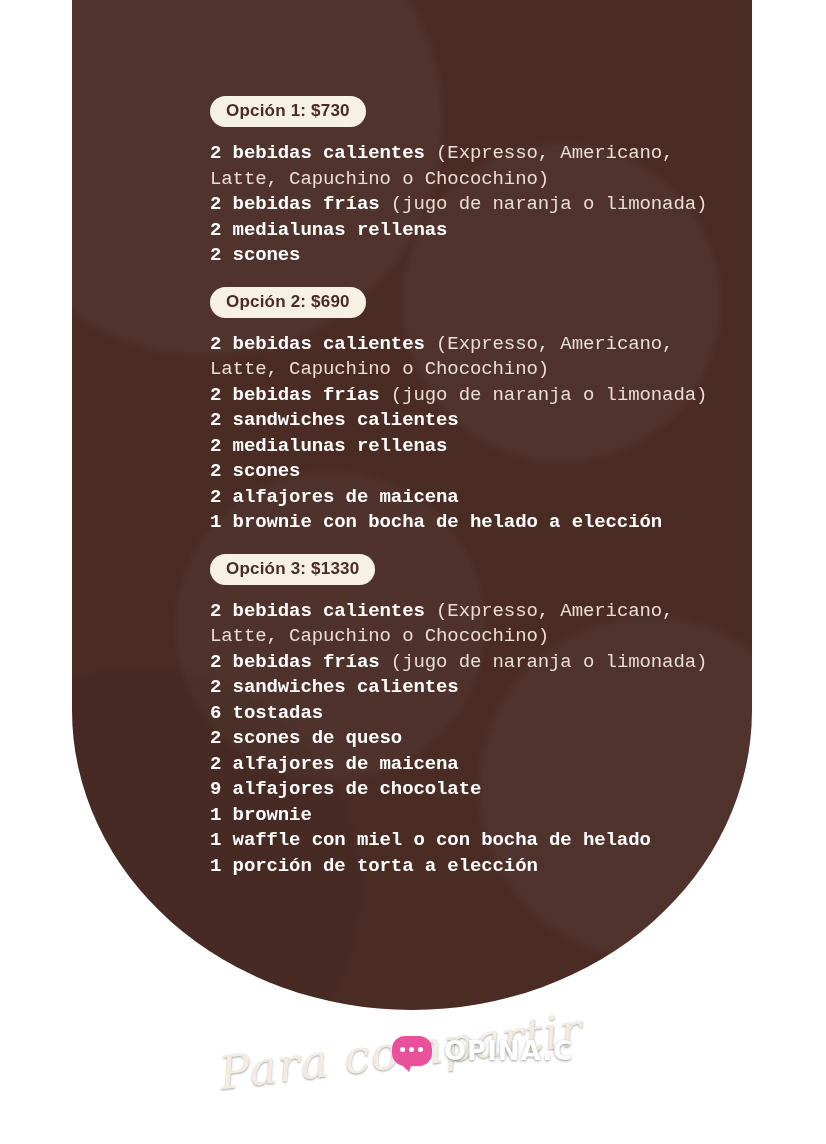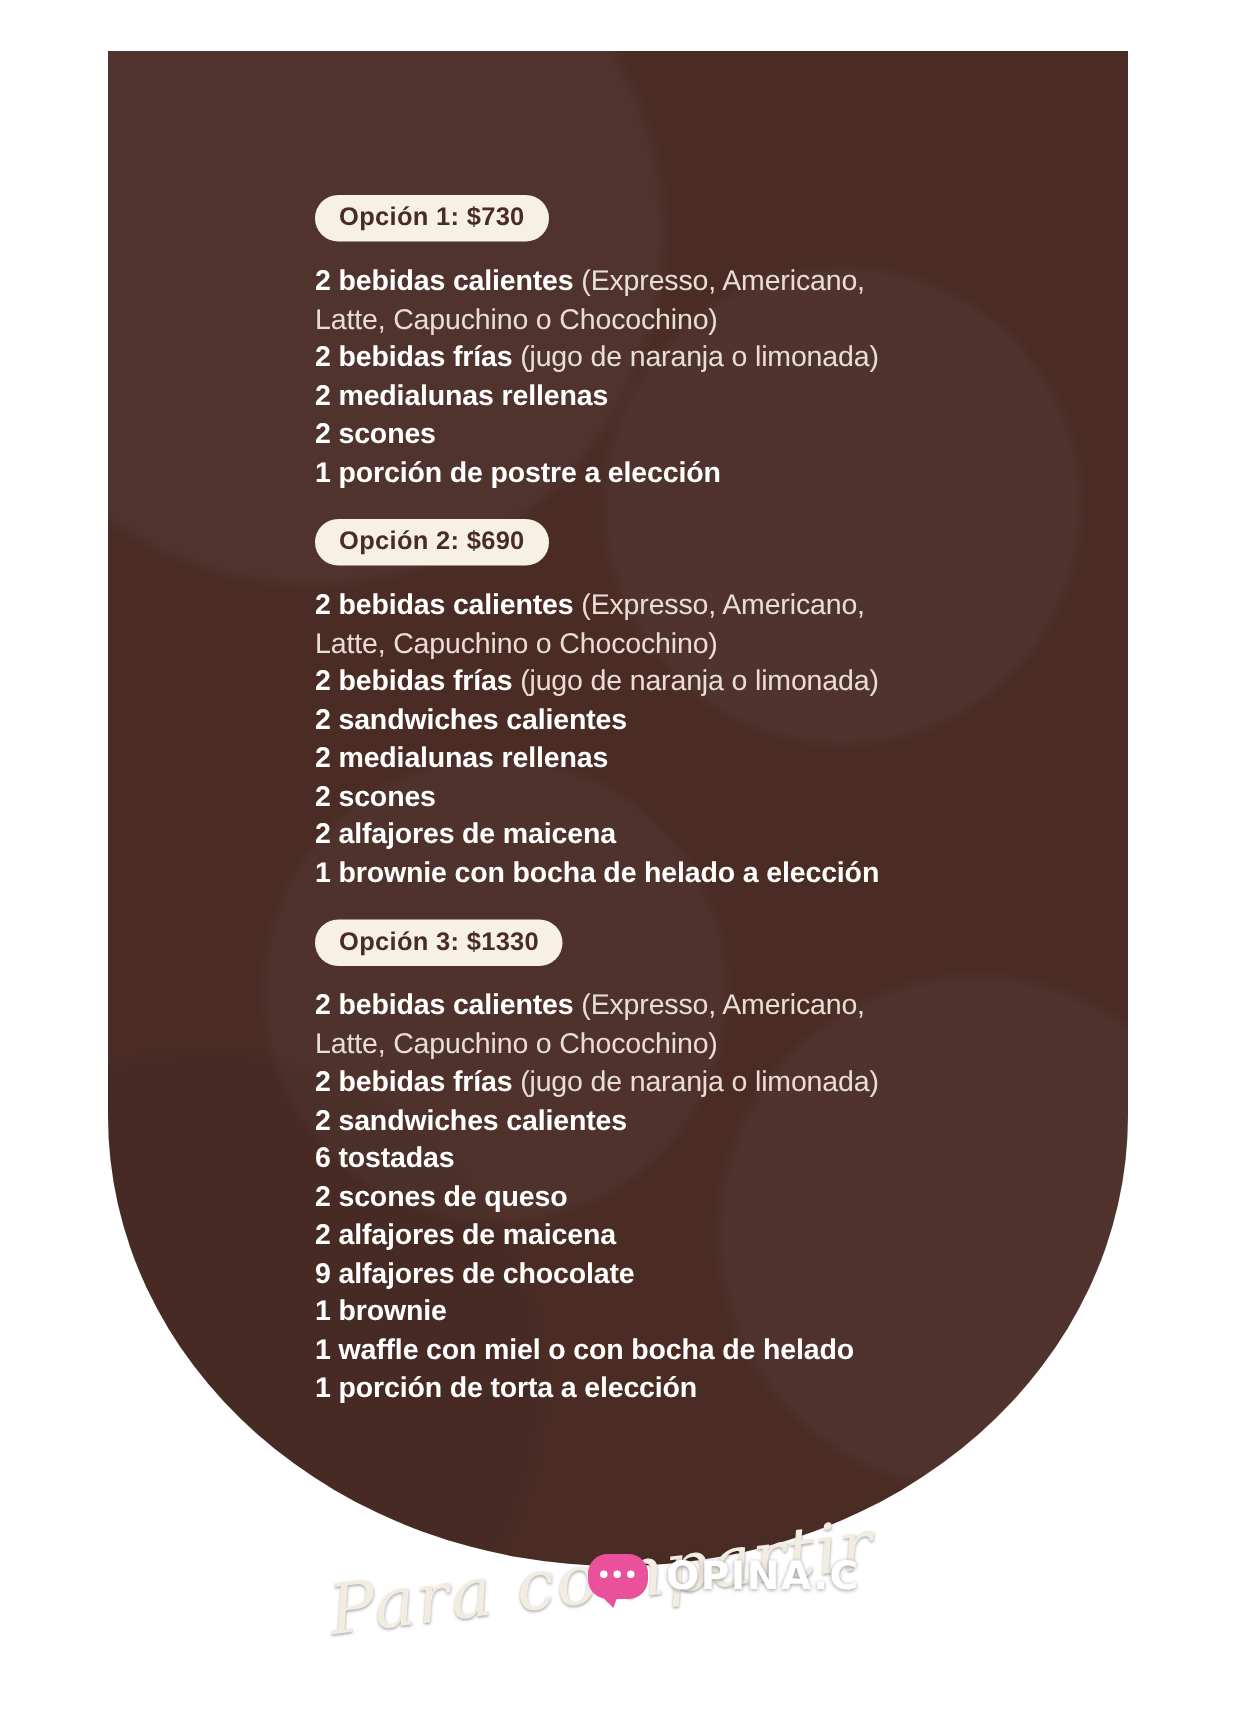--- a/index.html
+++ b/index.html
@@ -25,21 +25,20 @@
     height: 1010px;
     background: #4a2c25;
     background-image:
       radial-gradient(circle at 20% 12%, rgba(255,255,255,0.035) 0 22%, rgba(0,0,0,0) 23%),
       radial-gradient(circle at 72% 30%, rgba(255,255,255,0.03) 0 18%, rgba(0,0,0,0) 19%),
       radial-gradient(circle at 38% 62%, rgba(255,255,255,0.028) 0 20%, rgba(0,0,0,0) 21%),
       radial-gradient(circle at 85% 78%, rgba(255,255,255,0.03) 0 17%, rgba(0,0,0,0) 18%),
       radial-gradient(circle at 10% 88%, rgba(0,0,0,0.05) 0 20%, rgba(0,0,0,0) 21%);
     border-bottom-left-radius: 340px 300px;
     border-bottom-right-radius: 340px 300px;
-    margin-top: 34px;
   }
 
   
   #menu-content {
     position: absolute;
     left: 138px;
     top: 96px;
     width: 520px;
   }
 
@@ -62,20 +61,21 @@
     margin: 0;
     padding: 0;
   }
   .item-list li {
     color: #ffffff;
     font-size: 19px;
     line-height: 25.5px;
     font-weight: bold;
     letter-spacing: -0.1px;
     white-space: pre-wrap;
+    font-family: Liberation Mono, monospace;
   }
   .item-list li .sub {
     font-weight: normal;
     color: #e8ded3;
   }
 
   
   #script-text {
     position: absolute;
     left: 218px;
@@ -143,21 +143,20 @@
 <body>
 
 <div id="menu-panel">
   <div id="menu-content">
       <div class="option-block"><div class="option-pill">Opción 1: $730</div><ul class="item-list">
           <li><span>2 bebidas calientes </span><span class="sub">(Expresso, Americano,</span></li>
           <li><span></span><span class="sub">Latte, Capuchino o Chocochino)</span></li>
           <li><span>2 bebidas frías </span><span class="sub">(jugo de naranja o limonada)</span></li>
           <li><span>2 medialunas rellenas</span><span class="sub"></span></li>
           <li><span>2 scones</span><span class="sub"></span></li>
-          <li><span>1 porción de postre a elección</span><span class="sub"></span></li>
         </ul></div>
       <div class="option-block"><div class="option-pill">Opción 2: $690</div><ul class="item-list">
           <li><span>2 bebidas calientes </span><span class="sub">(Expresso, Americano,</span></li>
           <li><span></span><span class="sub">Latte, Capuchino o Chocochino)</span></li>
           <li><span>2 bebidas frías </span><span class="sub">(jugo de naranja o limonada)</span></li>
           <li><span>2 sandwiches calientes</span><span class="sub"></span></li>
           <li><span>2 medialunas rellenas</span><span class="sub"></span></li>
           <li><span>2 scones</span><span class="sub"></span></li>
           <li><span>2 alfajores de maicena</span><span class="sub"></span></li>
           <li><span>1 brownie con bocha de helado a elección</span><span class="sub"></span></li>

